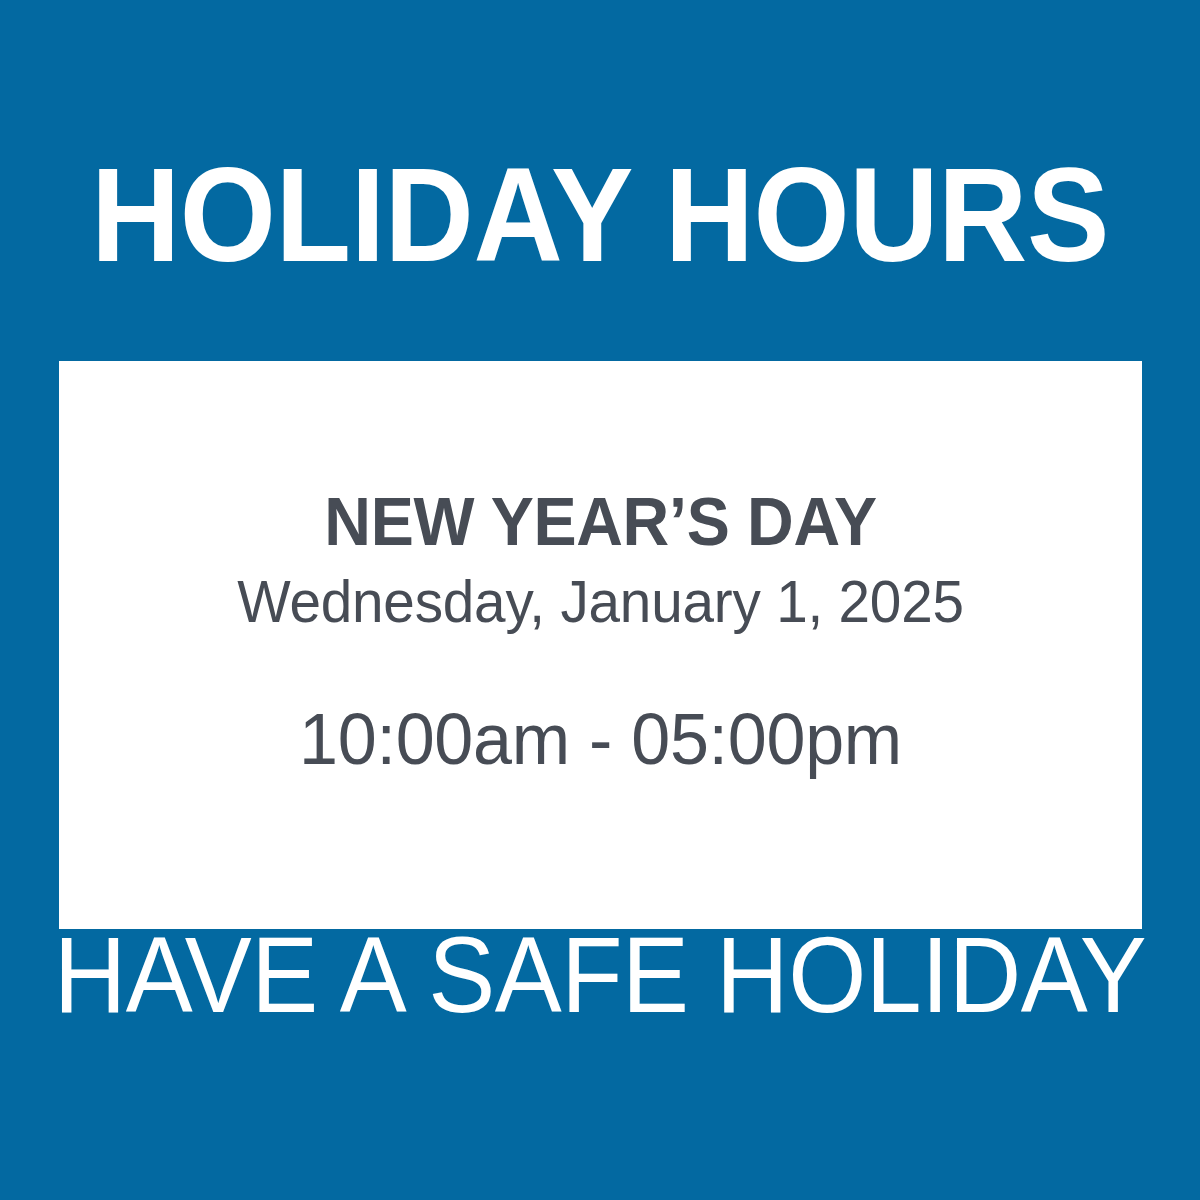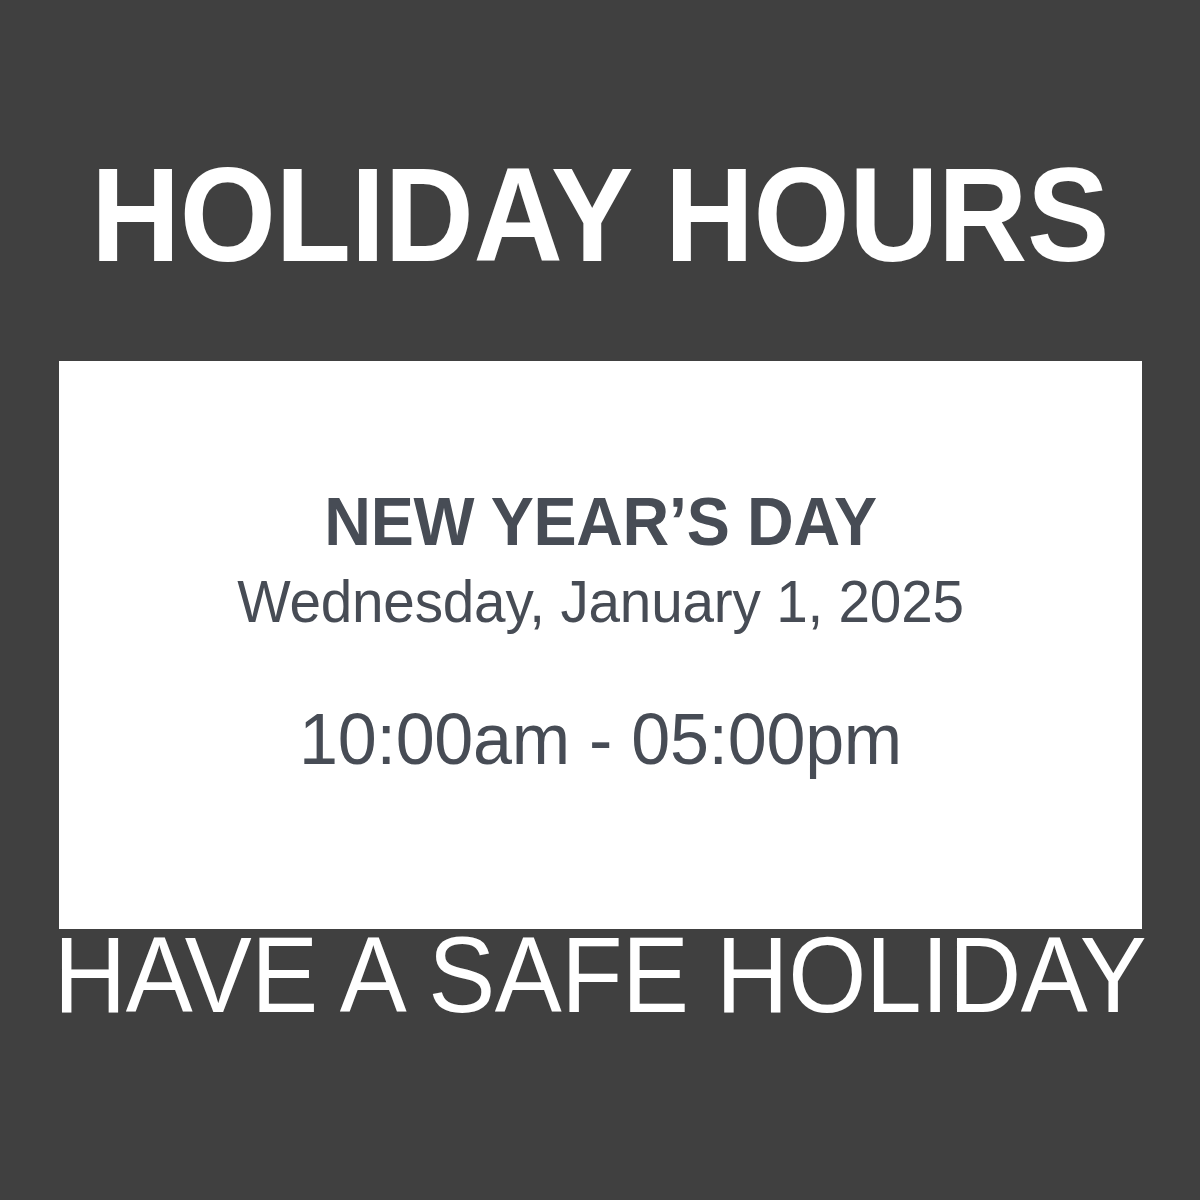--- a/index.html
+++ b/index.html
@@ -7,21 +7,21 @@
     margin: 0;
     padding: 0;
     background: #ffffff;
   }
 
   #poster {
     position: relative;
     width: 1200px;
     height: 1200px;
     overflow: hidden;
-    background: #404040;
+    background: #0369a1;
     font-family: "Liberation Sans", "DejaVu Sans", sans-serif;
     -webkit-font-smoothing: antialiased;
   }
 
   
   .headline {
     position: absolute;
     left: 0;
     right: 0;
     top: 140px;

